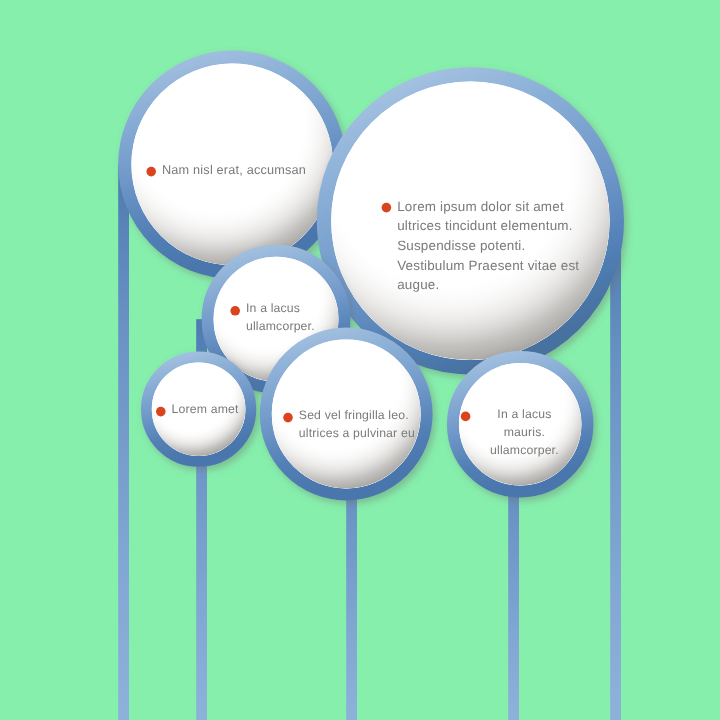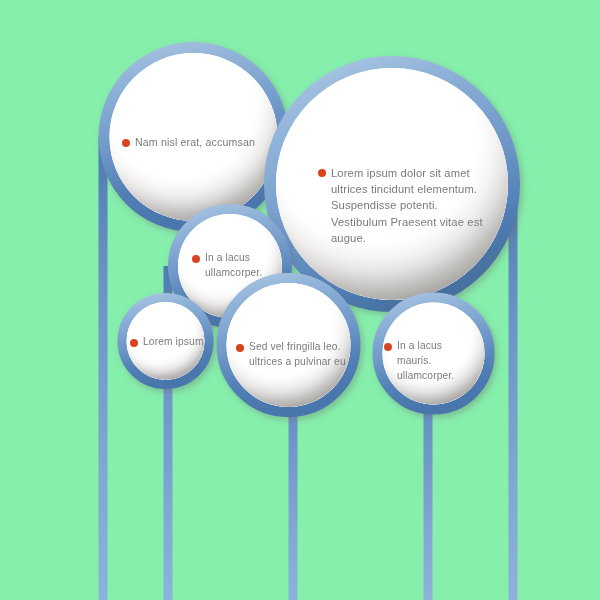--- a/index.html
+++ b/index.html
@@ -177,26 +177,26 @@
     <span class="body">Lorem ipsum dolor sit amet ultrices tincidunt elementum. Suspendisse potenti. Vestibulum Praesent vitae est augue.</span>
   </div>
 
   <div class="bubble-text t-small" style="left:192px; top:251px; width:84px;">
     <span class="bullet"></span>
     <span class="body">In a lacus ullamcorper.</span>
   </div>
 
   <div class="bubble-text t-small" style="left:130px; top:335px; width:86px;">
     <span class="bullet"></span>
-    <span class="body">Lorem ipsum</span>
+    <span class="body">Lorem amet</span>
   </div>
 
   <div class="bubble-text t-small" style="left:236px; top:340px; width:112px;">
     <span class="bullet"></span>
     <span class="body">Sed vel fringilla leo. ultrices a pulvinar eu</span>
   </div>
 
-  <div class="bubble-text t-small" style="left:384px; top:339px; width:93px;">
+  <div class="bubble-text t-small" style="left:384px; top:339px; width:93px;text-align:center;">
     <span class="bullet"></span>
     <span class="body">In a lacus mauris. ullamcorper.</span>
   </div>
 
 </div>
 
 </body></html>

